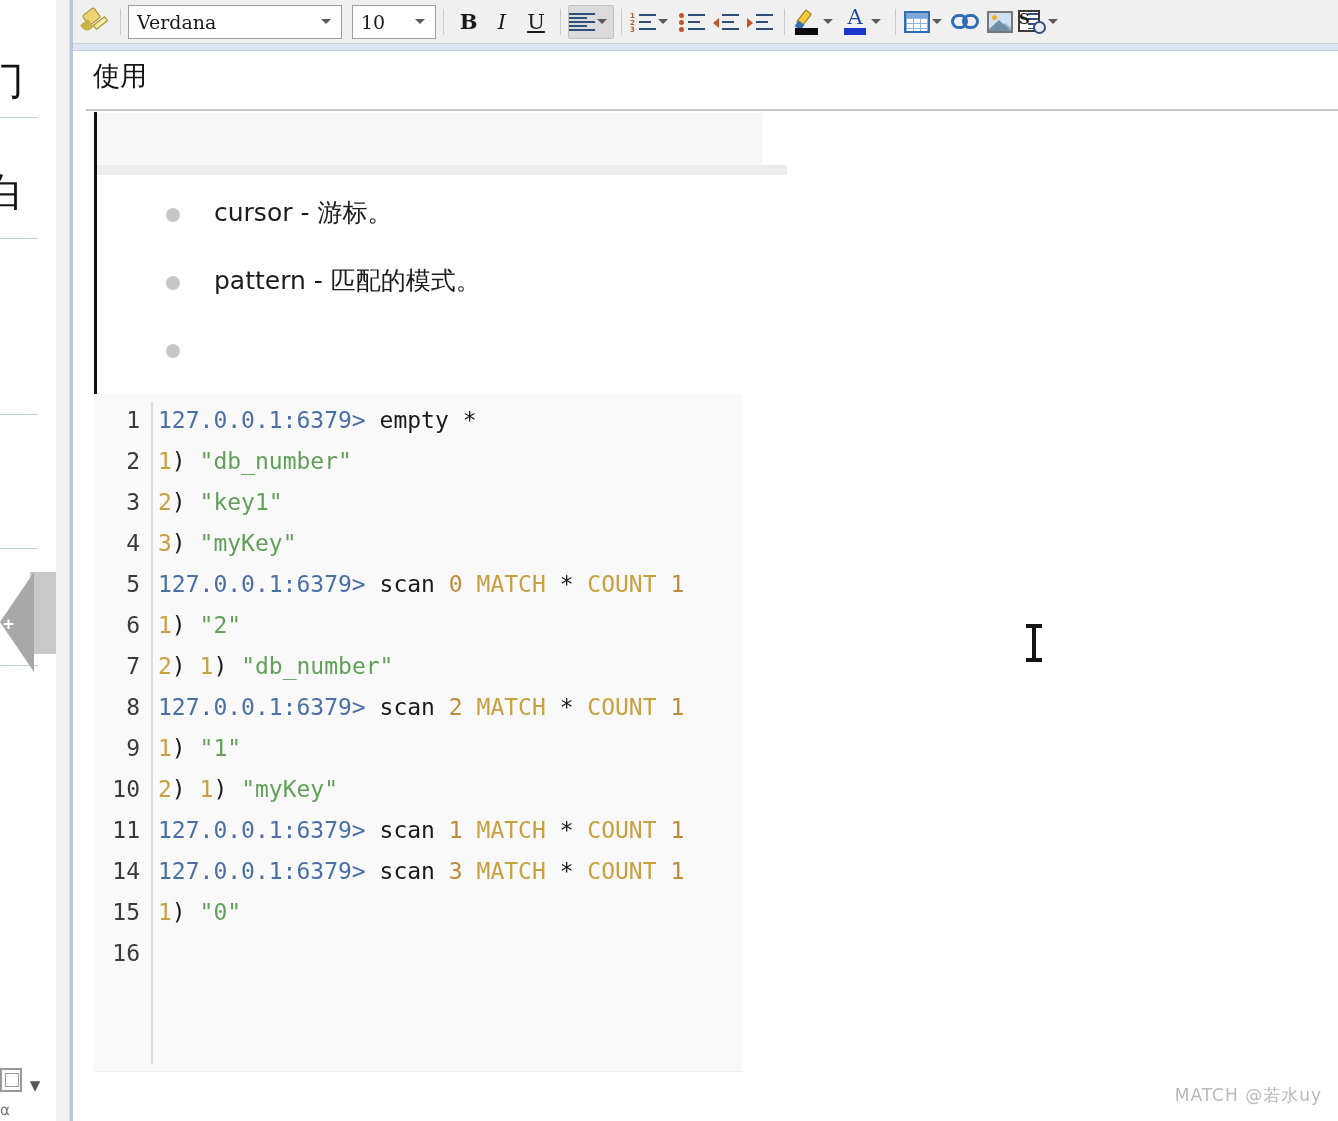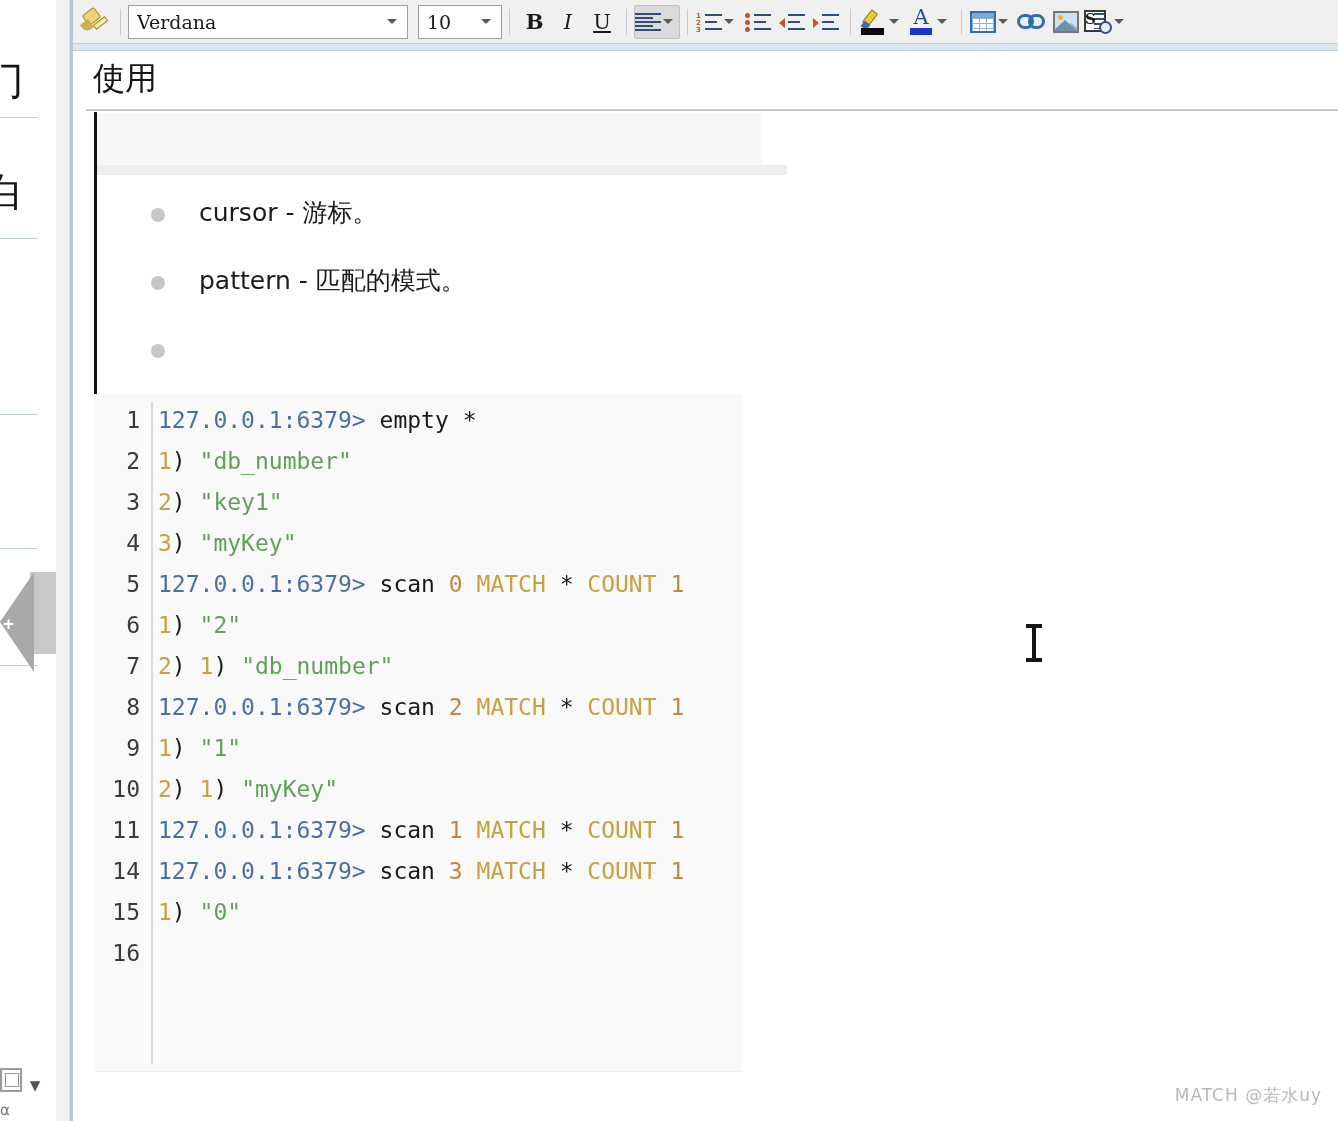--- a/index.html
+++ b/index.html
@@ -206,21 +206,21 @@
     flex: none;
   }
   .combo .combo-val {
     font-family: "DejaVu Serif", serif;
     font-size: 19px;
     color: #1a1a1a;
     flex: 1;
     white-space: nowrap;
     overflow: hidden;
   }
-  .combo.font-combo { width: 280px; }
+  .combo.font-combo { width: 214px; }
   .combo.size-combo { width: 84px; }
   .combo .tb-arrow { margin-right: 8px; }
 
   .btn-bold {
     font-family: "DejaVu Serif", serif;
     font-weight: bold;
     font-size: 21px;
     color: #1a1a1a;
     letter-spacing: -1px;
   }
@@ -412,21 +412,21 @@
     position: absolute;
     left: 0; top: 51px;
     width: 1268px; height: 1021px;
     background: #ffffff;
     overflow: hidden;
   }
   .doc-heading {
     position: absolute;
     left: 20px; top: 10px;
     font-family: "DejaVu Sans", sans-serif;
-    font-size: 32px;
+    font-size: 27px;
     color: #151515;
     line-height: 1.1;
   }
   .doc-heading-rule {
     position: absolute;
     left: 13px; top: 58px;
     width: 1255px; height: 2px;
     background: #c8c8c8;
   }
 
@@ -454,21 +454,21 @@
     left: 58px; top: 68px;
     font-family: "DejaVu Sans Mono", monospace;
     font-size: 22px;
     color: #1d1d1d;
     letter-spacing: 0.5px;
     white-space: pre;
   }
 
   .bullets {
     position: absolute;
-    left: 40px; top: 145px;
+    left: 55px; top: 145px;
     width: 900px;
   }
   .bullet-row {
     display: flex;
     align-items: flex-start;
     margin-bottom: 34px;
   }
   .bullet-dot {
     width: 14px; height: 14px;
     border-radius: 50%;

